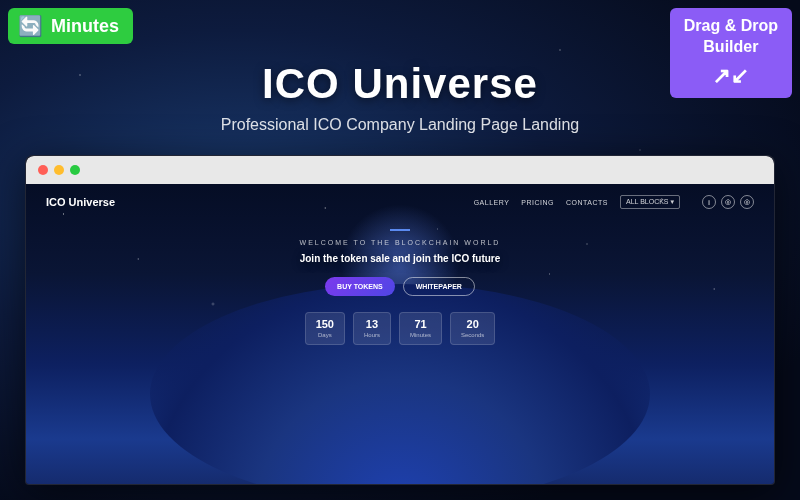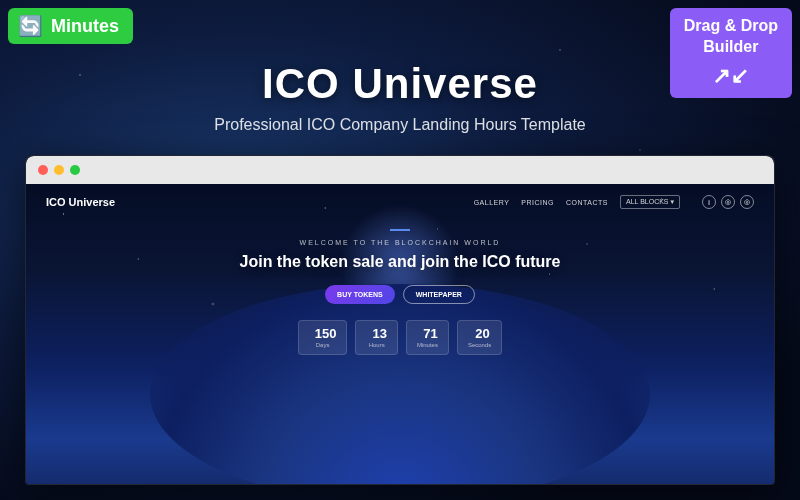--- a/index.html
+++ b/index.html
@@ -290,21 +290,21 @@
     }
 
     .browser-welcome-line {
       width: 20px;
       height: 2px;
       background: #5b8af0;
       margin: 0 auto 8px;
     }
 
     .browser-hero-title {
-      font-size: 16px;
+      font-size: 10px;
       font-weight: 900;
       color: white;
       line-height: 1.3;
       margin-bottom: 12px;
       text-shadow: 0 2px 8px rgba(0,0,0,0.5);
     }
 
     
     .browser-buttons {
       display: flex;
@@ -345,25 +345,24 @@
     .countdown-item {
       background: rgba(255,255,255,0.1);
       border: 1px solid rgba(255,255,255,0.15);
       border-radius: 4px;
       padding: 6px 10px;
       text-align: center;
       min-width: 36px;
     }
 
     .countdown-num {
-      font-size: 13px;
+      font-size: 11px;
       font-weight: 900;
       color: white;
       line-height: 1;
-      margin-left: 6px;
     }
 
     .countdown-label {
       font-size: 6px;
       color: rgba(255,255,255,0.6);
       margin-top: 2px;
       text-transform: capitalize;
     }
   </style>
 </head>
@@ -380,21 +379,21 @@
 </div>
 
 <div class="badge-dnd">
   <span>Drag &amp; Drop</span><br>
   <span>Builder</span>
   <span class="arrows-icon">↗↙</span>
 </div>
 
 <div class="main-title-area">
   <h1 class="main-title">ICO Universe</h1>
-  <p class="main-subtitle">Professional ICO Company Landing Hours Template</p>
+  <p class="main-subtitle">Professional ICO Company Landing Page Landing</p>
 </div>
 
 <div class="browser-mockup">
 
   <div class="browser-toolbar">
     <div class="browser-dot dot-red"></div>
     <div class="browser-dot dot-yellow"></div>
     <div class="browser-dot dot-green"></div>
   </div>
 

